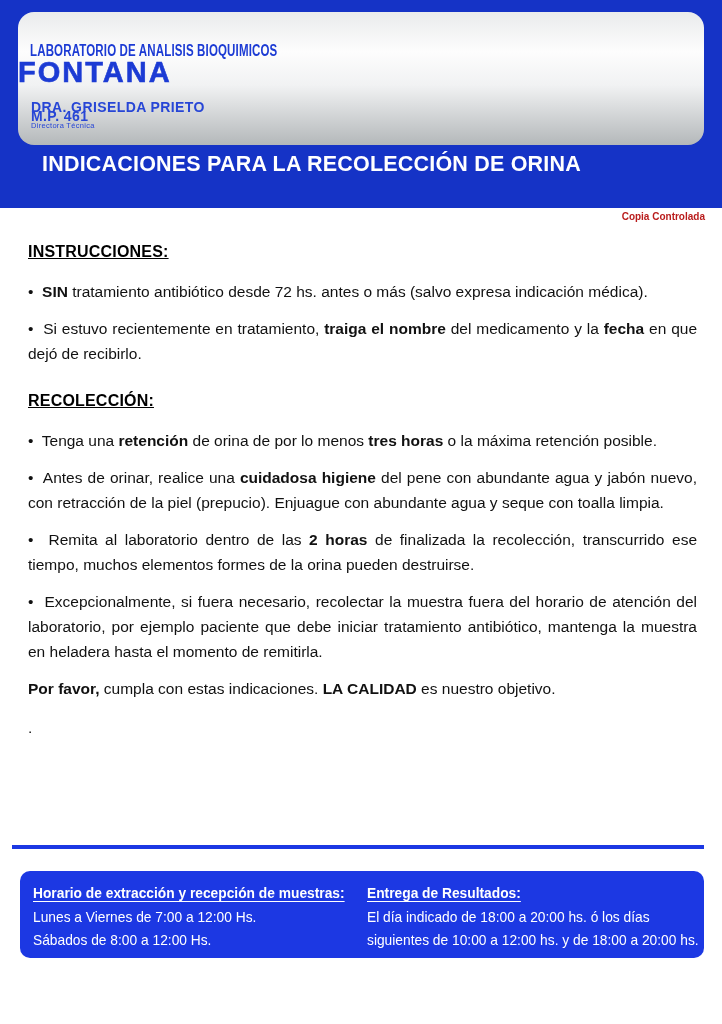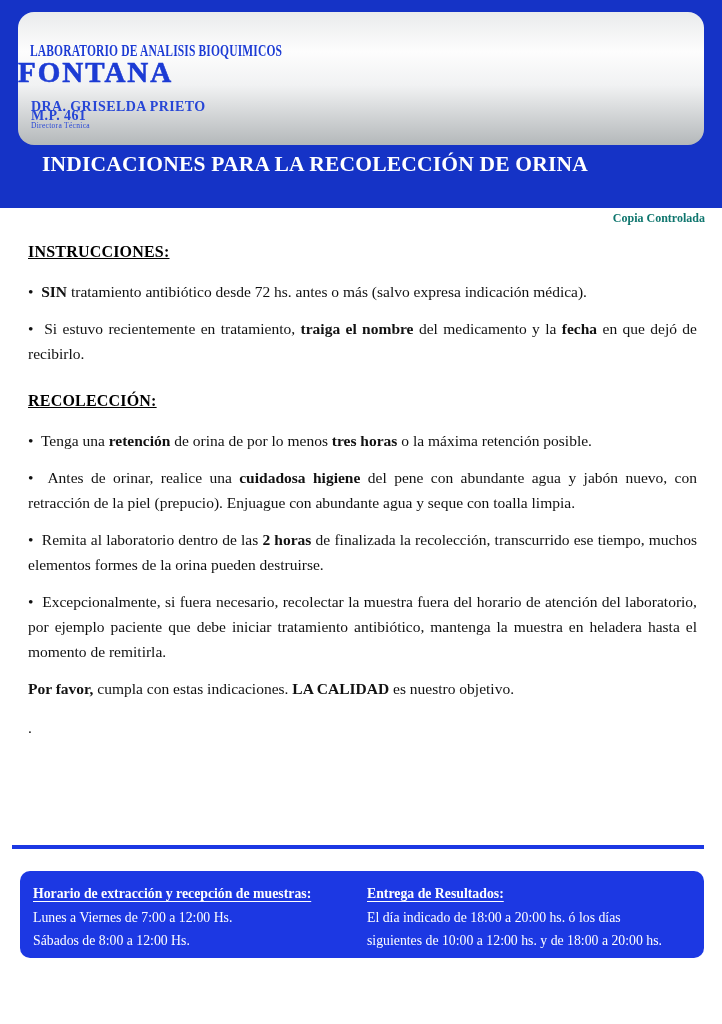--- a/index.html
+++ b/index.html
@@ -1,19 +1,19 @@
 <!DOCTYPE html>
 <html><head>
 <meta charset="utf-8">
 <style>
   html,body{margin:0;padding:0;background:#888;}
   .page{
     position:relative;width:722px;height:1024px;margin:0 auto;
     background:#ffffff;overflow:hidden;
-    font-family:Liberation Serif, serif;color:#111;
+    font-family:Liberation Sans, sans-serif;color:#111;
   }
   
   .header-band{position:absolute;left:0;top:0;width:722px;height:208px;background:#1533c6;}
   .header-card{
     position:absolute;left:18px;top:12px;width:686px;height:133px;border-radius:16px;
     background:linear-gradient(180deg,#e9ebec 0%,#fdfdfd 30%,#f1f2f3 55%,#b4b8ba 100%);
   }
   .lab-tagline{
     position:absolute;left:12px;top:30px;color:#1c3bd4;font-weight:bold;font-size:16px;
     white-space:nowrap;display:inline-block;transform:scaleX(0.72);transform-origin:left center;
@@ -30,21 +30,21 @@
   .doc-code{font-size:25px;font-weight:bold;letter-spacing:1px;line-height:1;}
   .doc-type{font-size:16.5px;font-weight:bold;letter-spacing:0.3px;margin-top:3px;white-space:nowrap;}
   .validity{
     font-size:10px;font-weight:bold;margin-top:6px;white-space:nowrap;
     display:inline-block;transform:scaleX(0.85);transform-origin:right center;
   }
   .doc-title{
     position:absolute;left:30px;top:151px;color:#ffffff;font-weight:bold;
     font-size:21.5px;line-height:27px;letter-spacing:0.2px;white-space:nowrap;margin-left:12px;
   }
-  .watermark{position:absolute;right:17px;top:211px;font-size:12px;font-weight:bold;color:#0f766e;}
+  .watermark{position:absolute;right:17px;top:211px;font-size:10px;font-weight:bold;color:#b91c1c;}
   
   .body-content{position:absolute;left:28px;top:243px;width:669px;}
   .section-heading{
     font-size:16px;font-weight:bold;text-decoration:underline;letter-spacing:0.2px;
     margin:0 0 18px 0;color:#000;
   }
   .section + .section{margin-top:26px;}
   .para{margin:0 0 12px 0;font-size:15.5px;line-height:25px;text-align:justify;color:#111;}
   .closing{margin-top:4px;}
   .trailing{margin-top:14px;}

